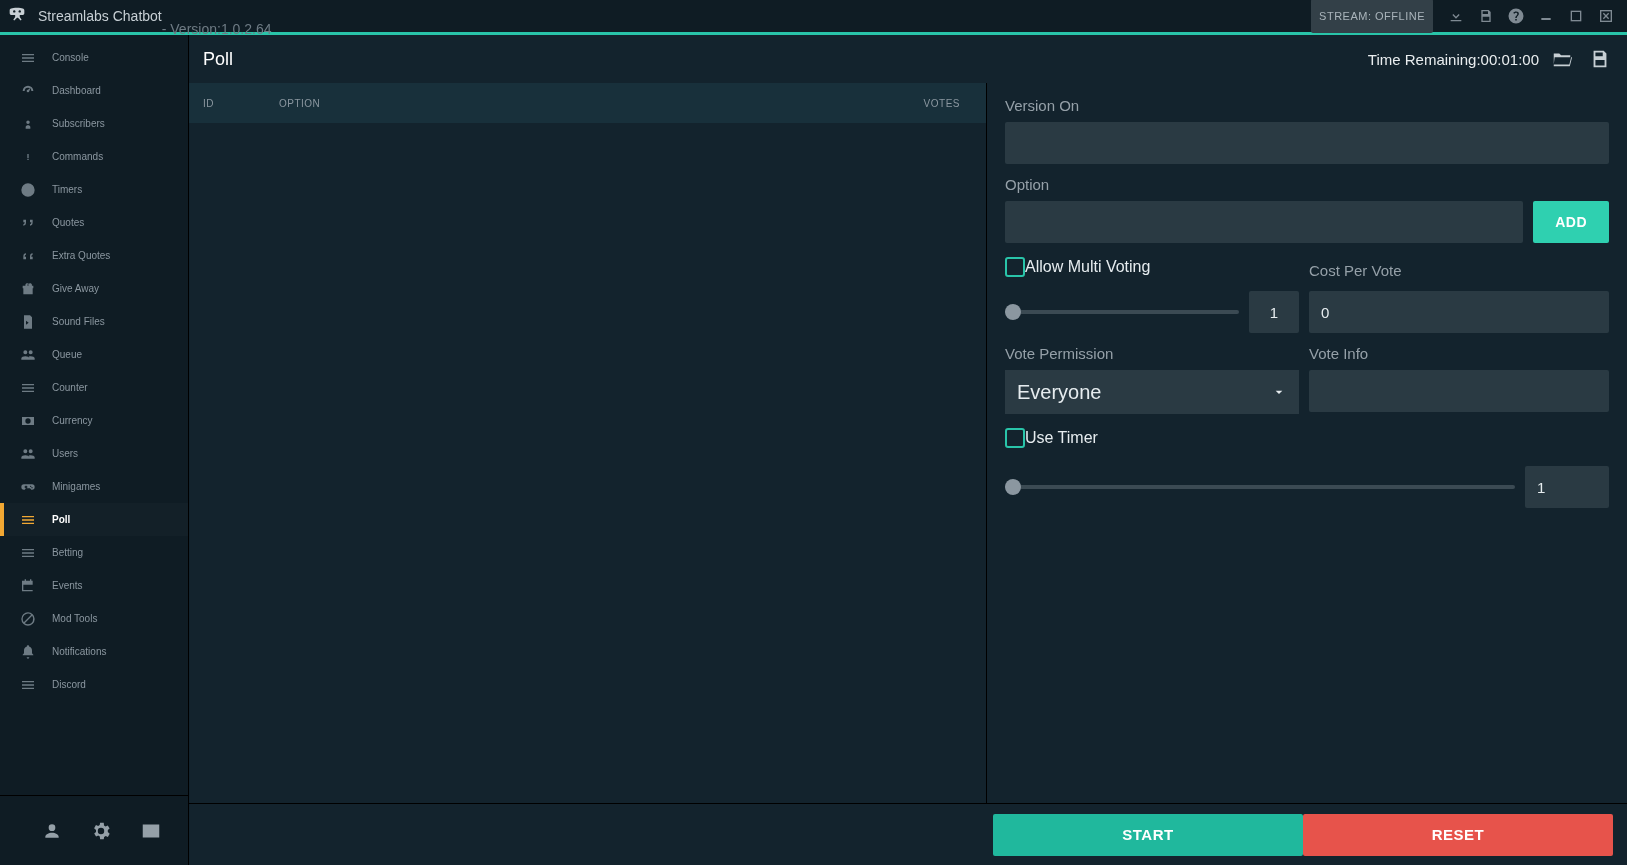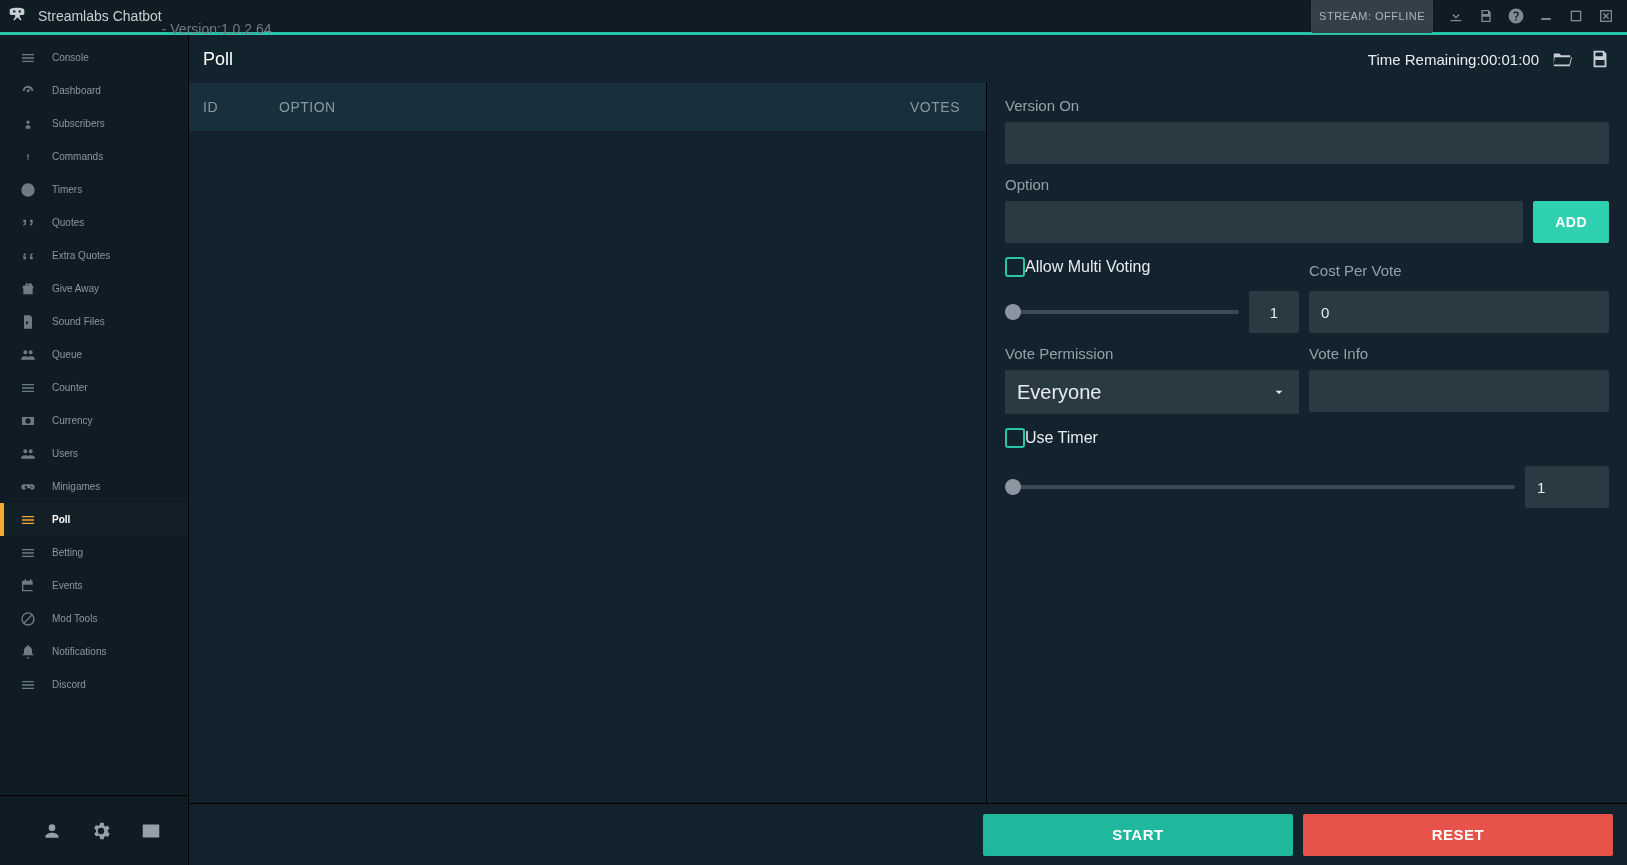--- a/index.html
+++ b/index.html
@@ -98,23 +98,23 @@
   .content-body {
     flex: 1; display: flex; min-height: 0;
   }
 
   
   .poll-table {
     flex: 1; border-right: 1px solid #000;
     background: #13232d;
   }
   .thead {
-    display: flex; height: 48px; align-items: center;
+    display: flex; height: 40px; align-items: center;
     background: #18303b; color: #8b97a0;
-    font-size: 14px; letter-spacing: 0.5px;
+    font-size: 10px; letter-spacing: 0.5px;
   }
   .th-id    { width: 90px; padding-left: 14px; }
   .th-opt   { flex: 1; }
   .th-votes { width: 90px; text-align: right; padding-right: 26px; }
 
   
   .settings {
     width: 640px; padding: 14px 18px 0 18px;
     background: #13232d; overflow-y: auto;
   }
@@ -177,21 +177,21 @@
     height: 44px; width: 100%; padding: 0 12px;
     font-size: 20px; border-radius: 0;
     display:flex; align-items:center; justify-content:space-between;
     cursor:pointer;
   }
 
   
   .action-bar {
     height: 62px; border-top: 1px solid #000;
     display: flex; align-items: center; justify-content: flex-end;
-    gap: 10px; padding: 0 14px;
+    padding: 0 14px;
   }
   .btn-start, .btn-reset {
     flex: 0 0 310px; height: 42px; border: none;
     font-size: 15px; font-weight: 600; letter-spacing: 0.5px;
     border-radius: 2px; cursor: pointer; color: #fff;
   }
   .btn-start { background: #20b89d; }
   .btn-reset { background: #e7534b; }
 
   svg { display:block; }

